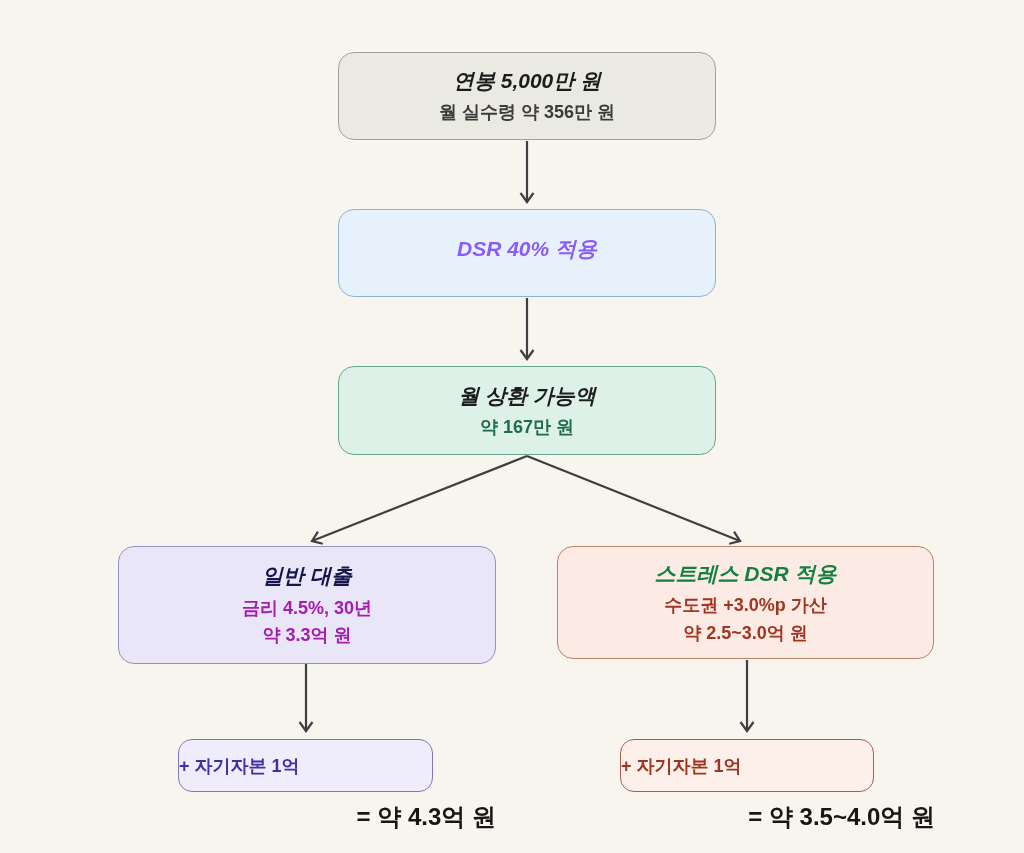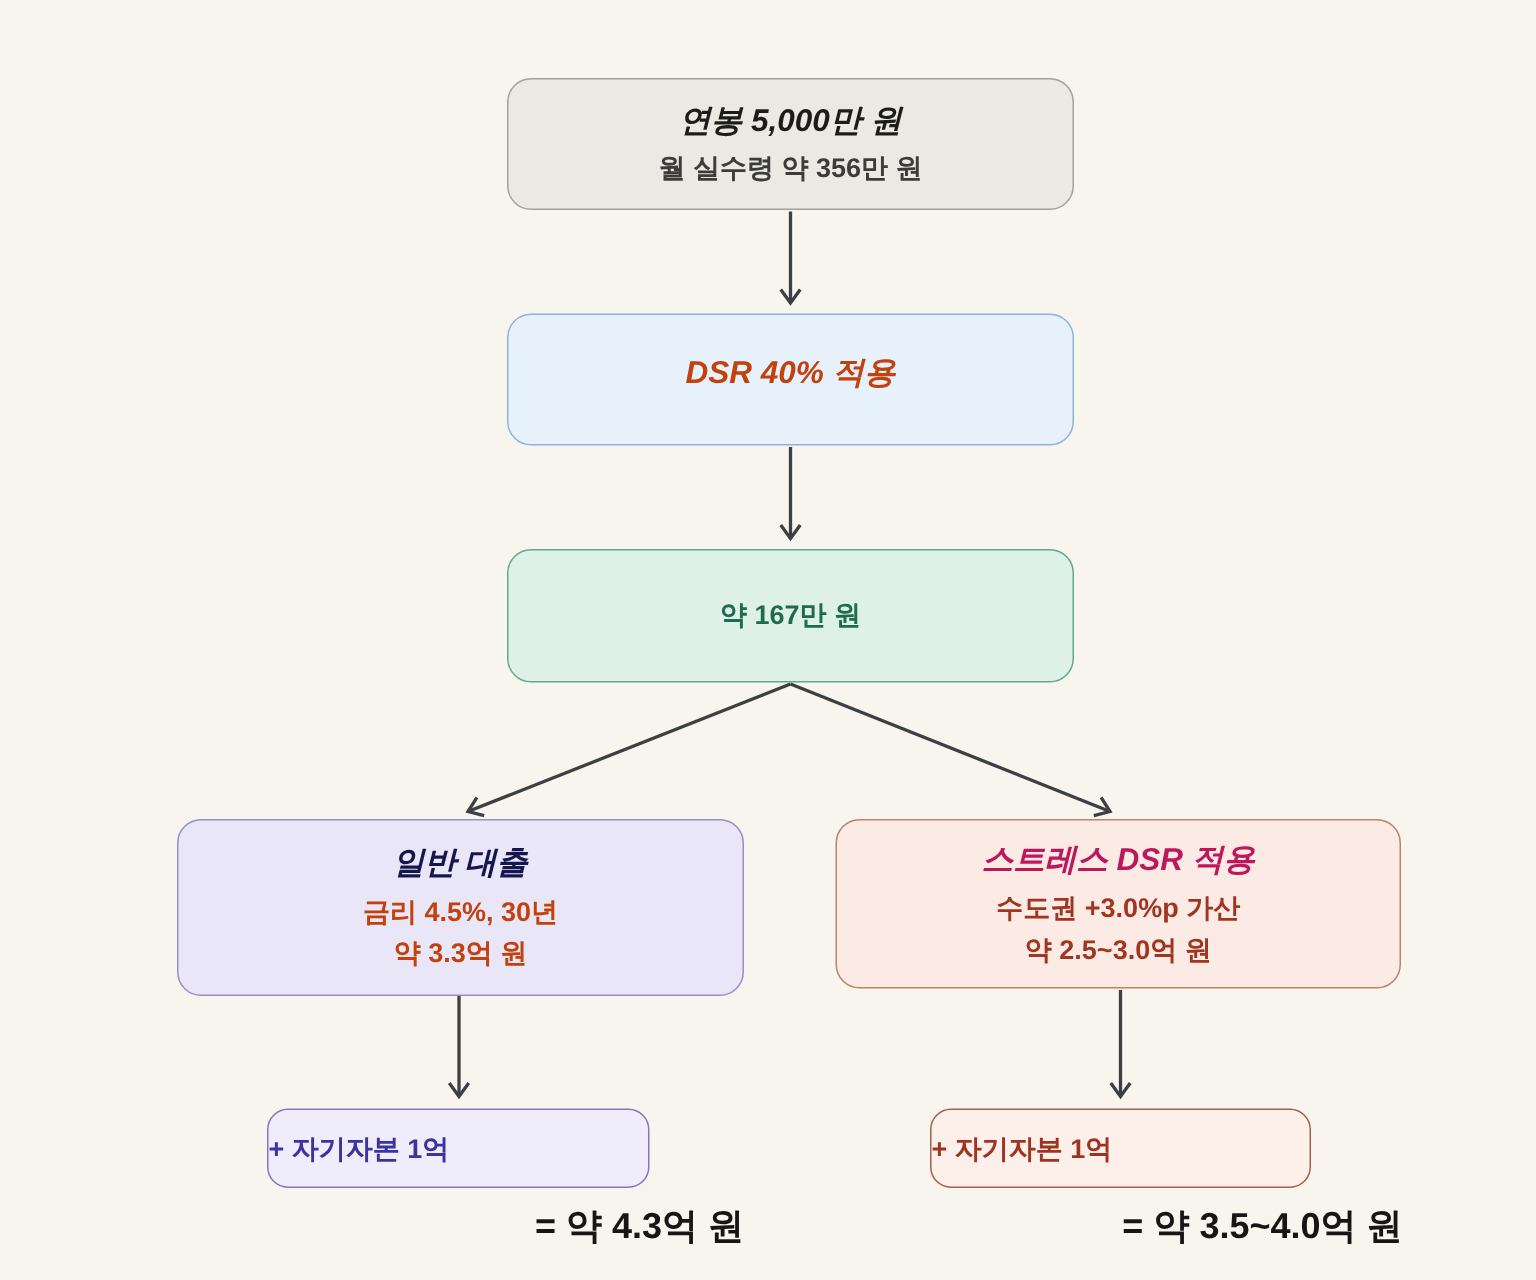--- a/index.html
+++ b/index.html
@@ -37,37 +37,37 @@
   .node .line  { font-size: 18px; font-weight: 600; margin-top: 5px; }
 
   
   .box-salary  { left: 338px; top: 52px;  width: 378px; height: 88px;
                  background: #ebeae2; border-color: #a3a198; }
   .box-salary .title { color: #1c1c1c; }
   .box-salary .sub   { color: #3c3c3c; }
 
   .box-dsr     { left: 338px; top: 209px; width: 378px; height: 88px;
                  background: #e6f1fc; border-color: #8db3da; }
-  .box-dsr .title { color: #c2410c; }
+  .box-dsr .title { color: #8b5cf6; }
   .box-dsr .sub   { color: #1d4f9c; }
 
   .box-monthly { left: 338px; top: 366px; width: 378px; height: 89px;
                  background: #def1e8; border-color: #65a88d; }
   .box-monthly .title { color: #1d1d1d; }
   .box-monthly .sub   { color: #1f6b4e; }
 
   
   .box-general { left: 118px; top: 546px; width: 378px; height: 118px;
                  background: #e9e6f8; border-color: #998fc7; }
   .box-general .title { color: #16164e; margin-bottom: 2px; }
-  .box-general .line  { color: #c2410c; text-align: center; }
+  .box-general .line  { color: #a21caf; text-align: center; }
 
   .box-stress  { left: 557px; top: 546px; width: 377px; height: 113px;
                  background: #fcebe5; border-color: #bd8268; }
-  .box-stress .title { color: #be185d; margin-bottom: 2px; }
+  .box-stress .title { color: #15803d; margin-bottom: 2px; }
   .box-stress .line  { color: #a03622; }
 
   
   .pill {
     position: absolute;
     box-sizing: border-box;
     display: flex;
     align-items: center;
     justify-content: flex-start;
     border-radius: 14px;
@@ -118,20 +118,21 @@
   <div class="node box-salary">
     <div class="title">연봉 5,000만 원</div>
     <div class="sub">월 실수령 약 356만 원</div>
   </div>
 
   <div class="node box-dsr">
     <div class="title">DSR 40% 적용</div>
   </div>
 
   <div class="node box-monthly">
+    <div class="title">월 상환 가능액</div>
     <div class="sub">약 167만 원</div>
   </div>
 
   <div class="node box-general">
     <div class="title">일반 대출</div>
     <div class="line">금리 4.5%, 30년</div>
     <div class="line">약 3.3억 원</div>
   </div>
 
   <div class="node box-stress">

